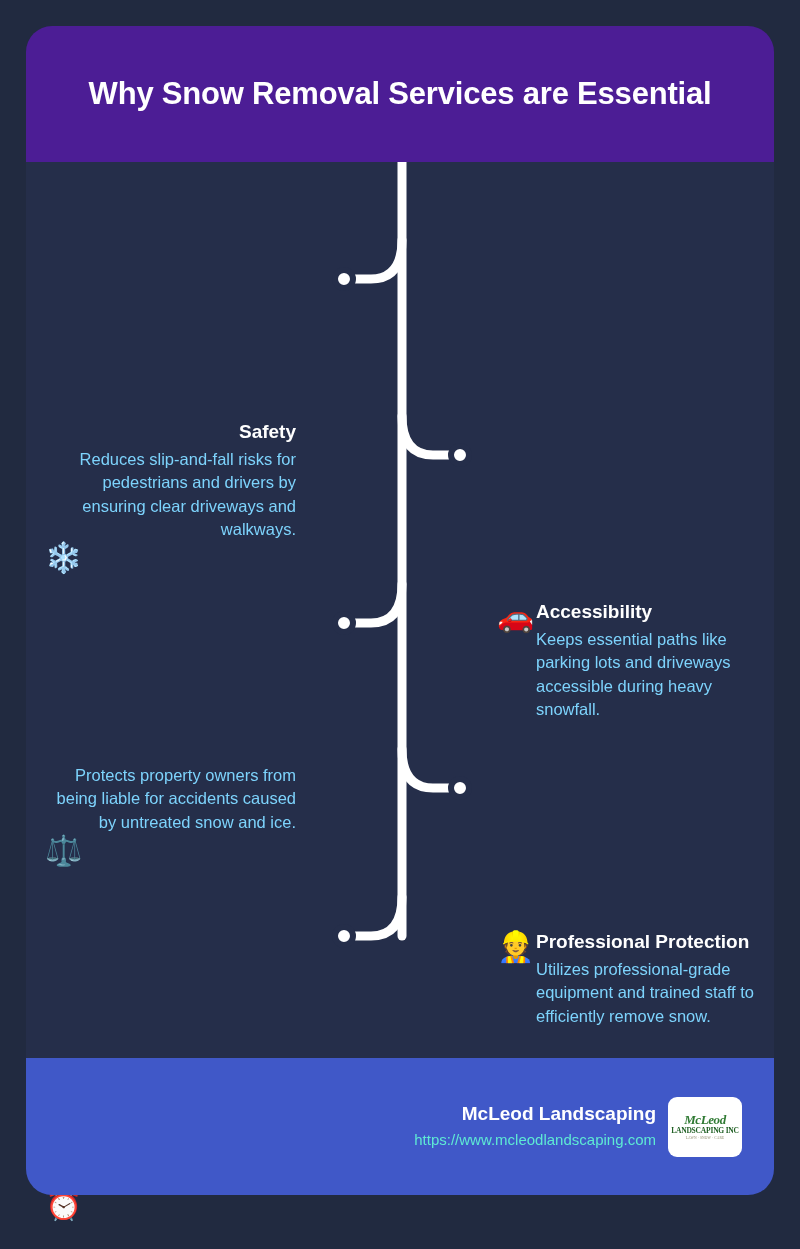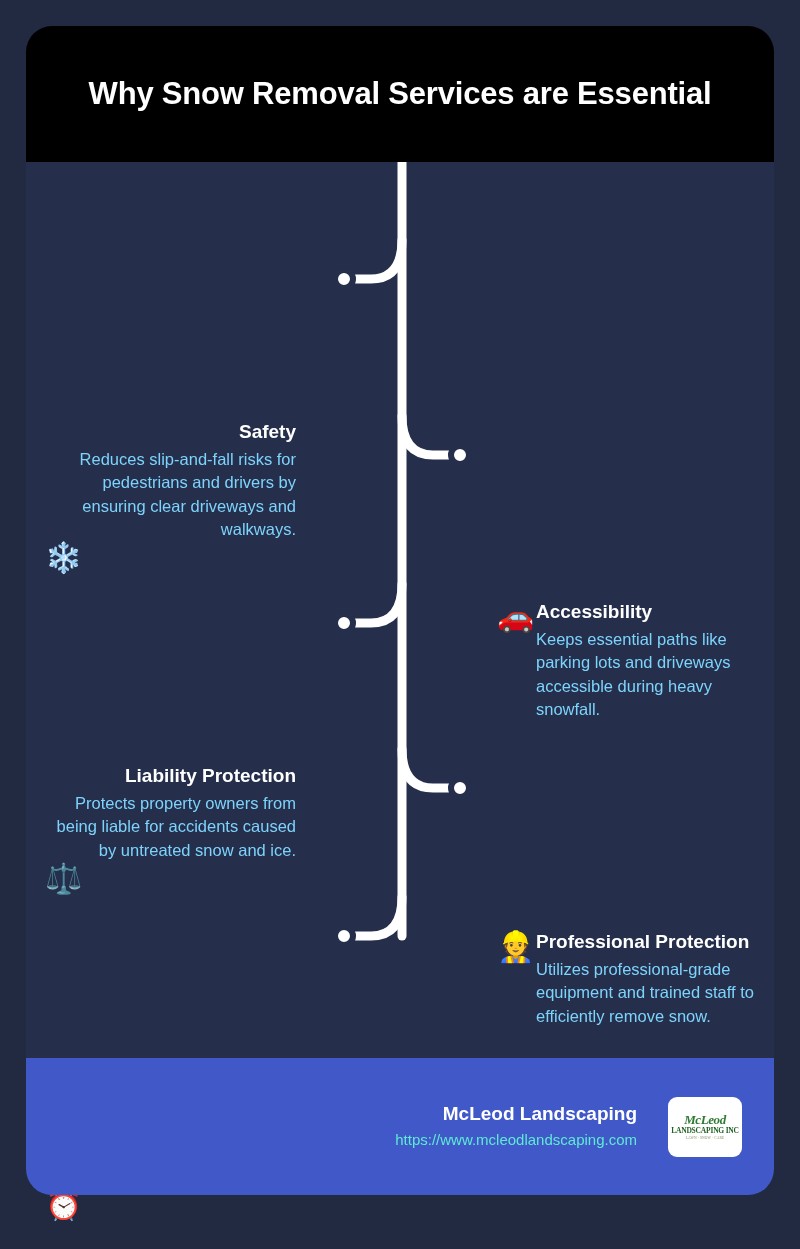--- a/index.html
+++ b/index.html
@@ -19,21 +19,21 @@
     background: #212a40;
   }
 
   
   .header {
     position: absolute;
     left: 26px;
     top: 26px;
     width: 748px;
     height: 136px;
-    background: #000000;
+    background: #4c1d95;
     border-radius: 26px 26px 0 0;
     display: flex;
     align-items: center;
     justify-content: center;
   }
   .header-title {
     color: #ffffff;
     font-size: 31px;
     font-weight: bold;
     letter-spacing: -0.2px;
@@ -119,21 +119,21 @@
     background: #4058c8;
     border-radius: 0 0 26px 26px;
   }
   .footer-inner {
     position: absolute;
     right: 32px;
     top: 0;
     height: 137px;
     display: flex;
     align-items: center;
-    gap: 31px;
+    gap: 12px;
   }
   .footer-text {
     display: flex;
     flex-direction: column;
     align-items: flex-end;
     text-align: right;
   }
   .footer-brand {
     color: #ffffff;
     font-size: 19px;
@@ -228,21 +228,20 @@
     <div class="item right" id="item-access">
       <div class="item-icon">🚗</div>
       <div class="item-text">
         <div class="item-title">Accessibility</div>
         <div class="item-desc">Keeps essential paths like parking lots and driveways accessible during heavy snowfall.</div>
       </div>
     </div>
 
     <div class="item left" id="item-liability">
       <div class="item-text">
-        <div class="item-title">Liability Protection</div>
         <div class="item-desc">Protects property owners from being liable for accidents caused by untreated snow and ice.</div>
       </div>
       <div class="item-icon">⚖️</div>
     </div>
 
     <div class="item right" id="item-expertise">
       <div class="item-icon">👷</div>
       <div class="item-text">
         <div class="item-title">Professional Protection</div>
         <div class="item-desc">Utilizes professional-grade equipment and trained staff to efficiently remove snow.</div>

